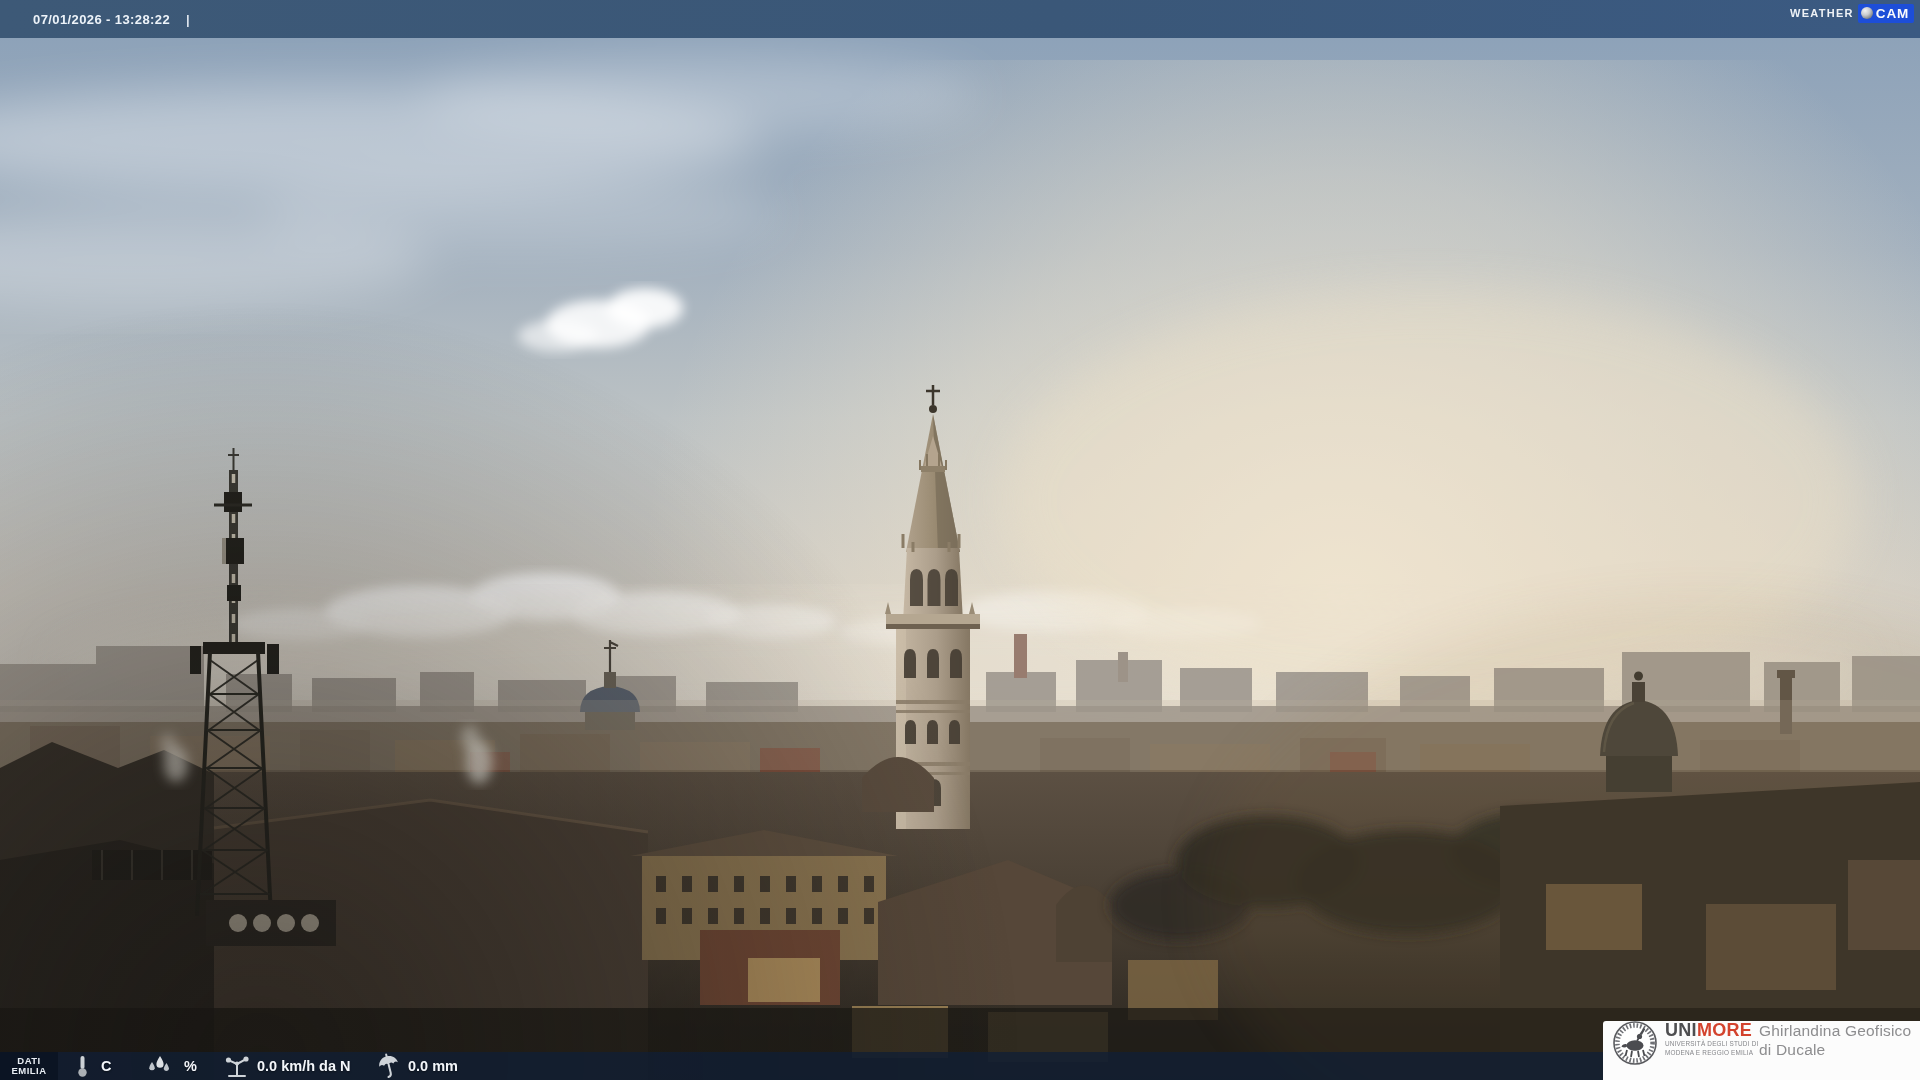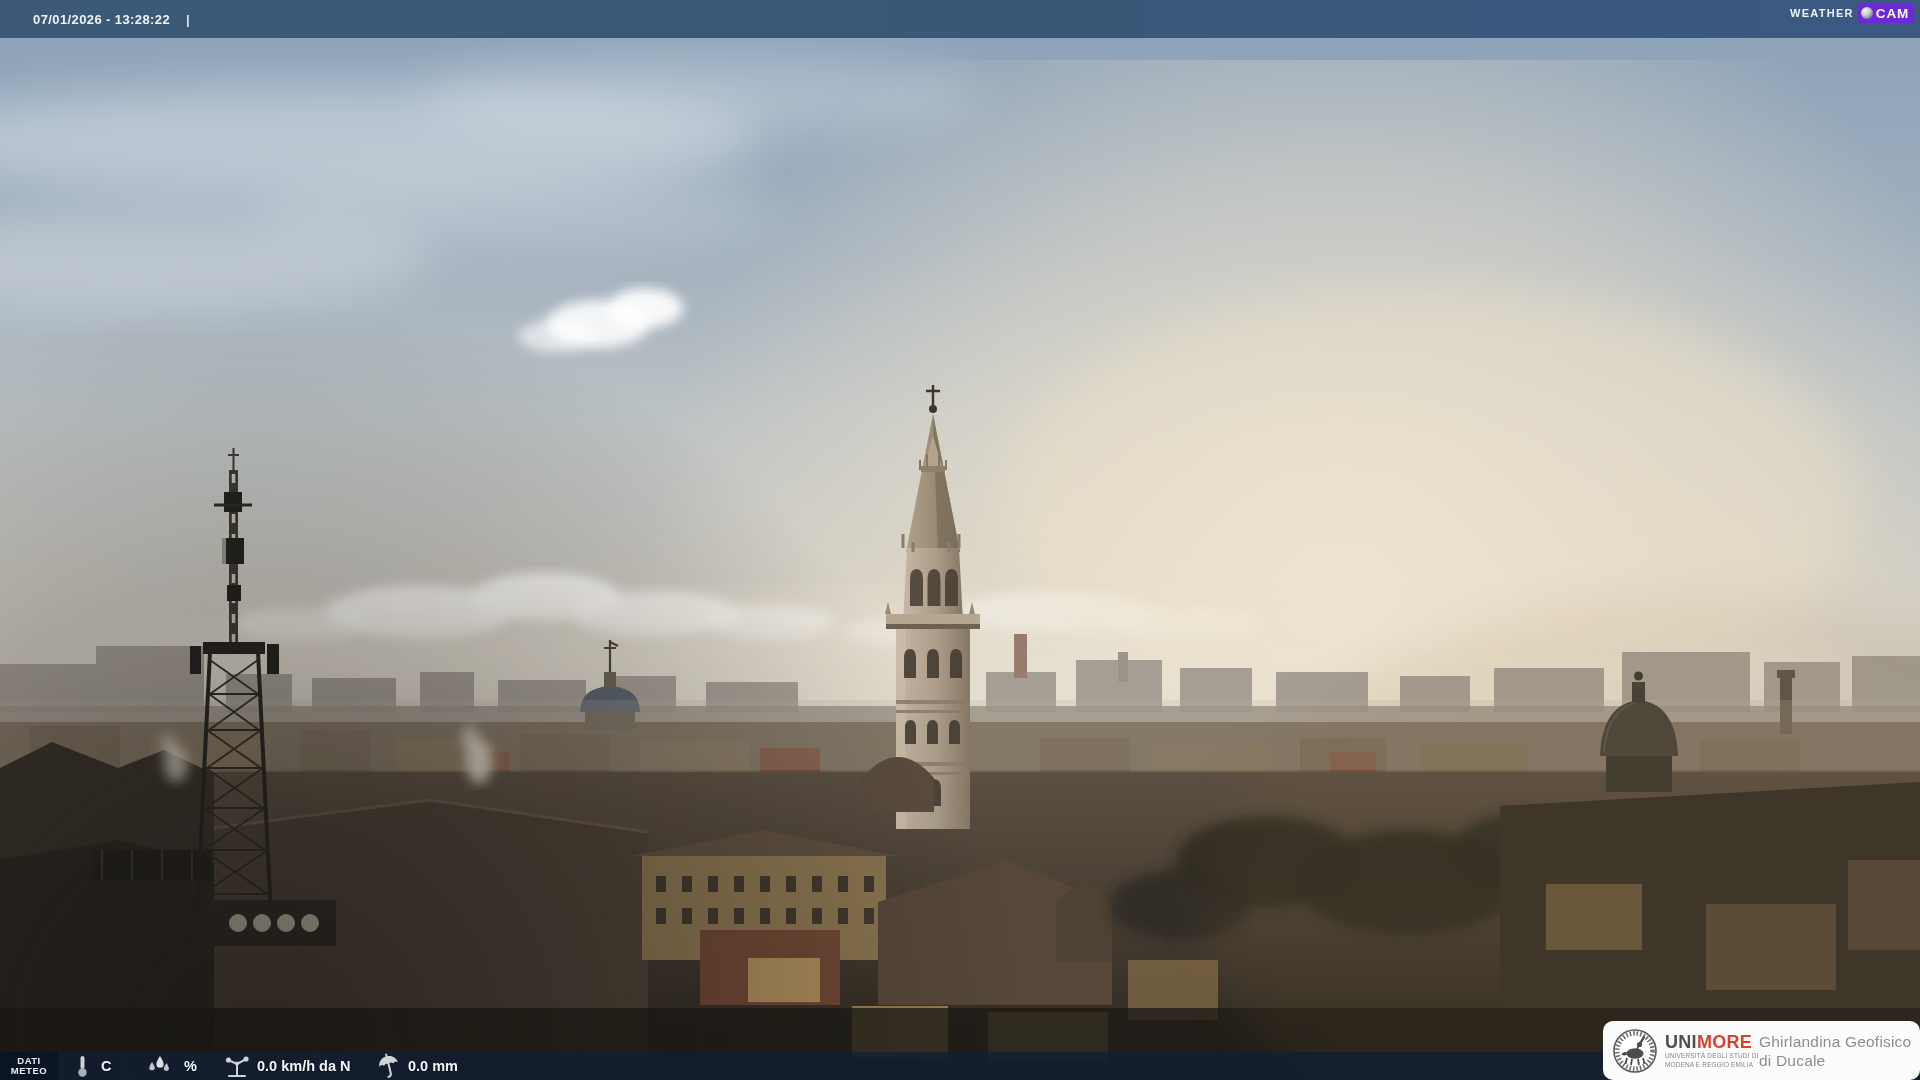--- a/index.html
+++ b/index.html
@@ -10,39 +10,39 @@
   
   .topbar{position:absolute;top:0;left:0;right:0;height:38px;display:flex;align-items:center;
     gap:16px;padding-left:33px;box-sizing:border-box;z-index:5;
     background:linear-gradient(90deg,#3d5977 0%,#3a5778 55%,#3b5a82 100%);
     color:#edf3f9;font-size:13px;font-weight:bold;letter-spacing:.4px;white-space:nowrap;}
   .topbar .sep{opacity:.9;}
 
   
   .wcam{position:absolute;top:3px;right:6px;height:20px;display:flex;align-items:center;gap:4px;z-index:6;}
   .wcam .w{color:#eef2f6;font-size:11px;font-weight:bold;letter-spacing:1.3px;}
-  .wcam .badge{display:flex;align-items:center;gap:3px;background:#6d28d9;border-radius:2px;
+  .wcam .badge{display:flex;align-items:center;gap:3px;background:#1d4ed8;border-radius:2px;
     padding:1px 5px 1px 3px;height:17px;}
   .wcam .ball{width:12px;height:12px;border-radius:50%;
     background:radial-gradient(circle at 35% 30%,#f2f2f2 0%,#c9cbce 40%,#7e8286 75%,#5e6266 100%);}
   .wcam .c{color:#fafbfc;font-size:13.5px;font-weight:bold;letter-spacing:.8px;}
 
   
   .bottombar{position:absolute;left:0;right:0;bottom:0;height:28px;background:rgba(17,31,53,.78);z-index:5;}
   .dati{position:absolute;left:0;top:0;bottom:0;width:58px;background:rgba(6,14,28,.55);
     color:#e8edf3;font-size:9.5px;font-weight:bold;letter-spacing:.5px;line-height:10.5px;
     display:flex;flex-direction:column;align-items:center;justify-content:center;text-align:center;}
   .metric{position:absolute;top:0;bottom:0;display:flex;align-items:center;gap:6px;
     color:#f3f6fa;font-size:14.5px;font-weight:bold;text-shadow:0 1px 2px rgba(0,0,0,.45);white-space:nowrap;}
   .metric svg{display:block;opacity:.92;}
   .m-temp{left:76px}.m-hum{left:146px}.m-wind{left:224px}.m-rain{left:377px}
 
   
   .credit{position:absolute;right:0;bottom:0;width:317px;height:59px;background:#fcfcfc;
-    border-top-left-radius:3px;display:flex;align-items:center;z-index:7;border-radius:10px;}
+    border-top-left-radius:3px;display:flex;z-index:7;}
   .seal{margin-left:10px;flex:0 0 auto;}
   .brand{margin-left:8px;width:86px;}
   .brandname{font-size:18px;font-weight:bold;letter-spacing:.3px;color:#4e4e50;line-height:18px;}
   .brandname .more{color:#d3432e;}
   .brand .sub{font-size:6.4px;color:#85868a;letter-spacing:.2px;line-height:7.6px;margin-top:1px;white-space:nowrap;}
   .org{margin-left:8px;color:#8d8d8f;font-size:15.5px;line-height:19px;letter-spacing:.2px;white-space:nowrap;}
 </style>
 </head>
 <body>
 
@@ -312,21 +312,21 @@
     <span class="w">WEATHER</span>
     <span class="badge">
       <span class="ball"></span>
       <span class="c">CAM</span>
     </span>
   </div>
 
   <div class="bottombar">
     <div class="dati">
       <span>DATI</span>
-      <span>METEO</span>
+      <span>EMILIA</span>
     </div>
 
     <div class="metric m-temp">
       <svg width="13" height="24" viewBox="0 0 13 24">
         <rect x="4.5" y="2" width="4" height="13" rx="2" fill="#dde1e5"></rect>
         <circle cx="6.5" cy="18.5" r="4.2" fill="#b9bdc1"></circle>
       </svg>
       <span></span>
       <span>C</span>
     </div>

